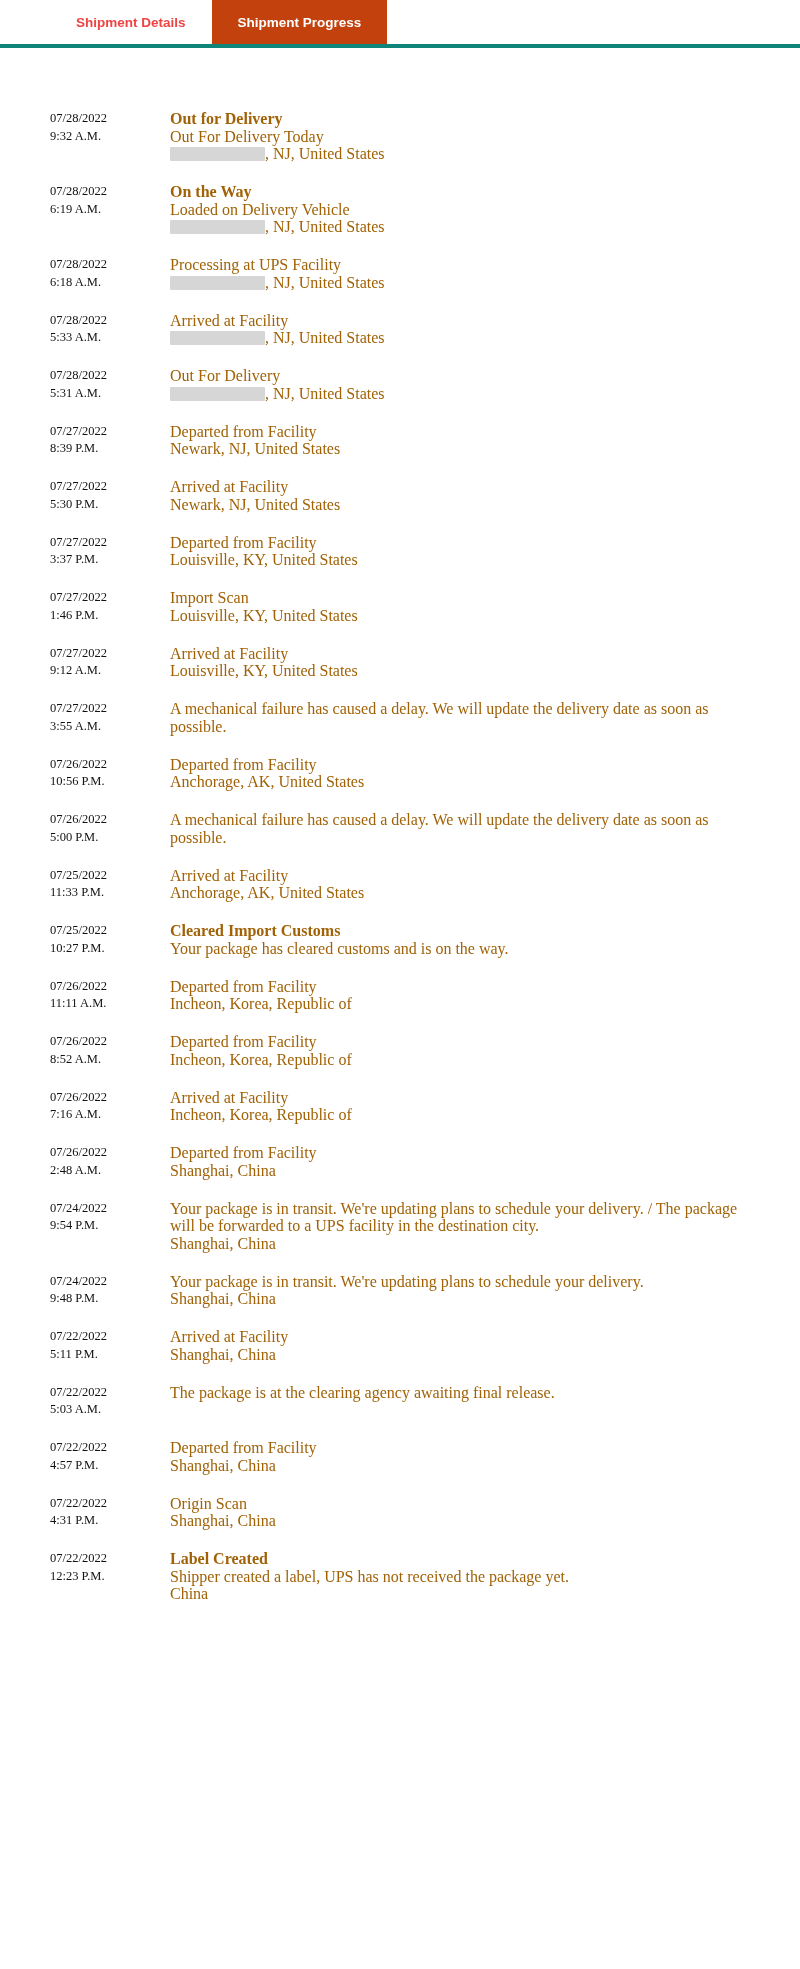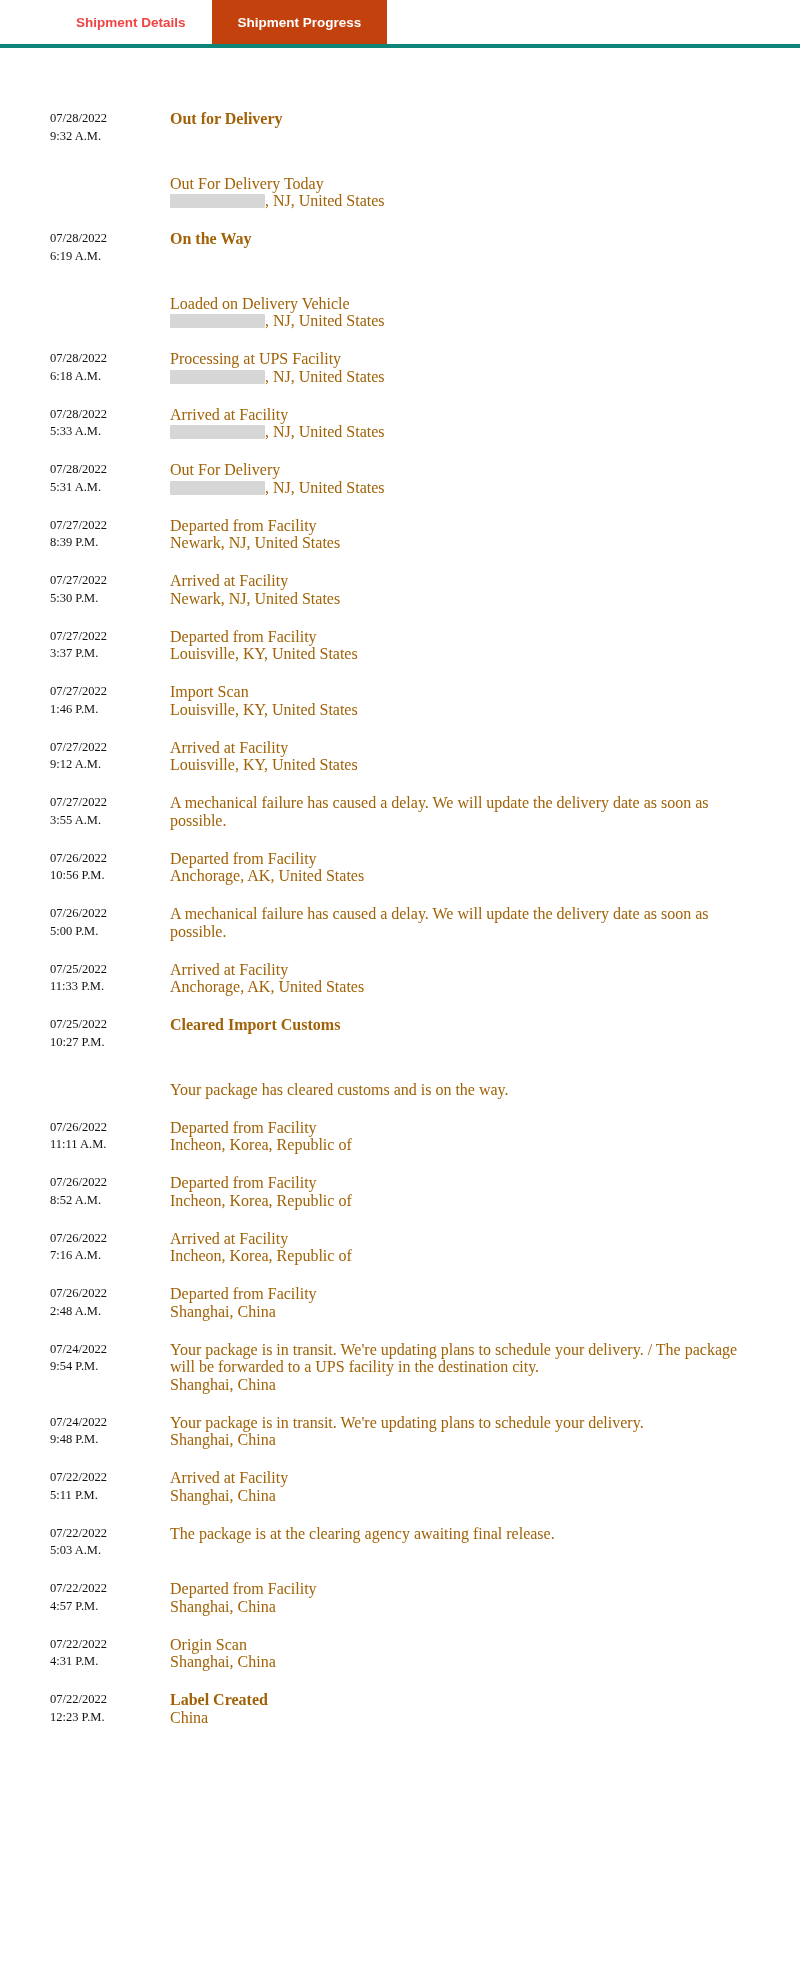--- a/index.html
+++ b/index.html
@@ -78,21 +78,20 @@
     padding-right: 10px;
   }
   .event .status {
     display: block;
   }
   .event .status.bold {
     font-weight: bold;
   }
   .event .detail {
     display: block;
-    margin-top: 47px;
   }
   .event .loc {
     display: block;
   }
   .redacted {
     display: inline-block;
     vertical-align: middle;
     width: 95px;
     height: 14px;
     background: #d6d6d6;
@@ -286,19 +285,20 @@
         <div class="when"><span>07/22/2022</span><br><span>4:31 P.M.</span></div>
         <div class="what">
           <span class="status">Origin Scan</span>
           <span class="loc">Shanghai, China</span>
         </div>
       </div>
       <div class="event">
         <div class="when"><span>07/22/2022</span><br><span>12:23 P.M.</span></div>
         <div class="what">
           <span class="status bold">Label Created</span>
+          <span class="detail">Shipper created a label, UPS has not received the package yet.</span>
           <span class="loc">China</span>
         </div>
       </div>
     </div>
 
   <div class="bottom-pad"></div>
 </div>
 
 </body></html>

